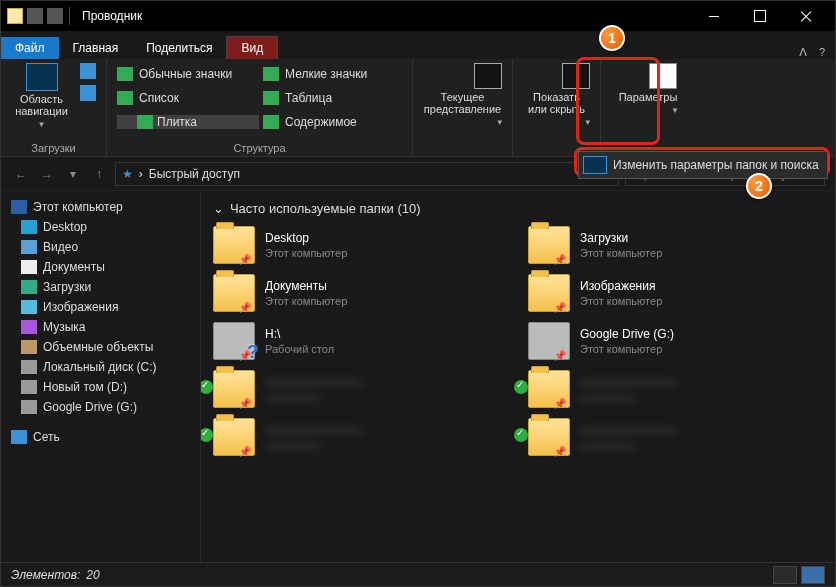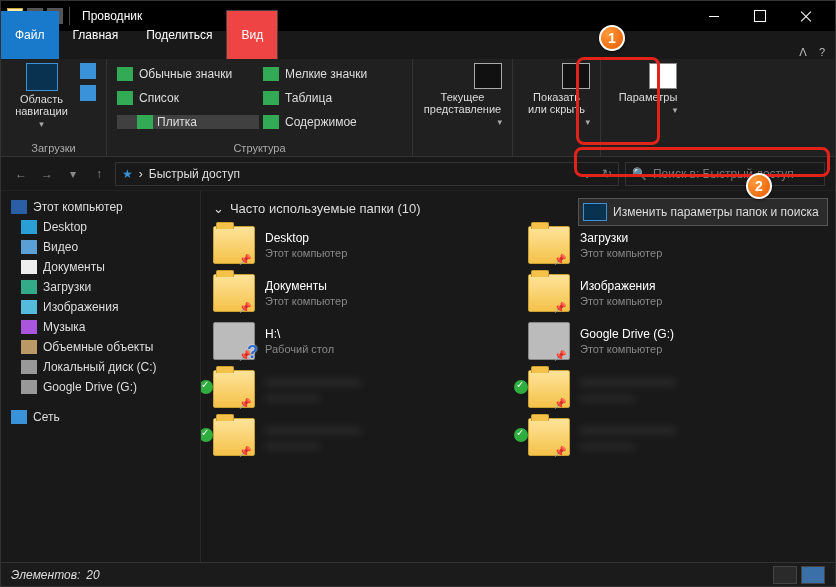--- a/index.html
+++ b/index.html
@@ -17,23 +17,23 @@
   .winbtns .wb { width: 46px; height: 30px; display: flex; align-items: center; justify-content: center; color: #fff; font-size: 12px; }
   .wb.min::after { content:''; width:10px; height:1px; background:#fff; }
   .wb.max::after { content:''; width:10px; height:10px; border:1px solid #fff; }
   .wb.close::before, .wb.close::after { content:''; position:absolute; width:14px; height:1px; background:#fff; }
   .wb.close { position:relative; }
   .wb.close::before { transform: rotate(45deg); }
   .wb.close::after  { transform: rotate(-45deg); }
 
   
   .tabs { height: 28px; background: #191919; display: flex; align-items: flex-end; font-size: 12px; }
-  .tab { padding: 17px 14px; color: #fff; cursor: default; }
+  .tab { padding: 4px 14px; color: #fff; cursor: default; }
   .tab.file { background: #1979ca; }
-  .tab.active { background: #ef4444; border-top: 1px solid #444; border-left: 1px solid #444; border-right: 1px solid #444; }
+  .tab.active { background: #7f1d1d; border-top: 1px solid #444; border-left: 1px solid #444; border-right: 1px solid #444; }
   .tabs .right { margin-left: auto; display: flex; gap: 12px; padding-right: 10px; color:#bbb; }
   .chev { font-size:11px; }
 
   
   .ribbon { height: 98px; background: #202020; display: flex; border-bottom: 1px solid #333; }
   .group { border-right: 1px solid #333; padding: 4px 10px 2px; display:flex; flex-direction:column; }
   .group-body { flex:1; display:flex; gap:8px; align-items:flex-start; }
   .group-label { text-align:center; font-size:11px; color:#aaa; padding-top:2px; }
   .nav-group { width:106px; }
   .nav-big { display:flex; flex-direction:column; align-items:center; gap:2px; }
@@ -49,21 +49,21 @@
   .view-big .ic { width:28px; height:26px; background:#111; border:1px solid #aaa; }
   .show-group { width:88px; }
   .opts-group { width:94px; border-right:none; }
   .arrow-dn { font-size:9px; color:#aaa; }
 
   
   .callout { position:absolute; border:3px solid #e2231a; border-radius:8px; pointer-events:none; }
   .badge { position:absolute; width:26px; height:26px; border-radius:50%; background: radial-gradient(circle at 30% 30%, #ff9a3c, #e85a00); color:#fff; font-weight:bold; display:flex; align-items:center; justify-content:center; font-size:14px; border:2px solid #fff; box-shadow:0 1px 3px rgba(0,0,0,.6); z-index:20; }
 
   
-  .dropdown-item { position:absolute; background:#2b2b2b; border:1px solid #555; padding:4px 8px 4px 4px; font-size:12px; display:flex; align-items:center; gap:6px; z-index:15;margin-top:47px; }
+  .dropdown-item { position:absolute; background:#2b2b2b; border:1px solid #555; padding:4px 8px 4px 4px; font-size:12px; display:flex; align-items:center; gap:6px; z-index:15; }
   .dropdown-item .dic { width:24px; height:18px; background:#08324f; border:1px solid #3a92d8; }
 
   
   .addrbar { height:34px; background:#191919; display:flex; align-items:center; gap:6px; padding:0 10px; font-size:12px; border-bottom:1px solid #222; }
   .navbtn { width:20px; height:20px; color:#888; display:flex; align-items:center; justify-content:center; }
   .addr { flex:1; display:flex; align-items:center; gap:6px; border:1px solid #333; height:24px; padding:0 6px; }
   .star { color:#3a92d8; }
   .addr-r { display:flex; gap:10px; color:#888; }
   .search { width:200px; border:1px solid #333; height:24px; display:flex; align-items:center; padding:0 6px; gap:6px; color:#777; }
 
@@ -265,20 +265,24 @@
       <div class="tree-item">
           <span class="ic obj"></span>
           <span>Объемные объекты</span>
         </div>
       <div class="tree-item">
           <span class="ic drv"></span>
           <span>Локальный диск (C:)</span>
         </div>
       <div class="tree-item">
           <span class="ic drv"></span>
+          <span>Новый том (D:)</span>
+        </div>
+      <div class="tree-item">
+          <span class="ic drv"></span>
           <span>Google Drive (G:)</span>
         </div>
       <div class="spacer"></div>
       <div class="tree-item root">
           <span class="ic net"></span>
           <span>Сеть</span>
         </div>
     </div>
 
     <div class="content">

